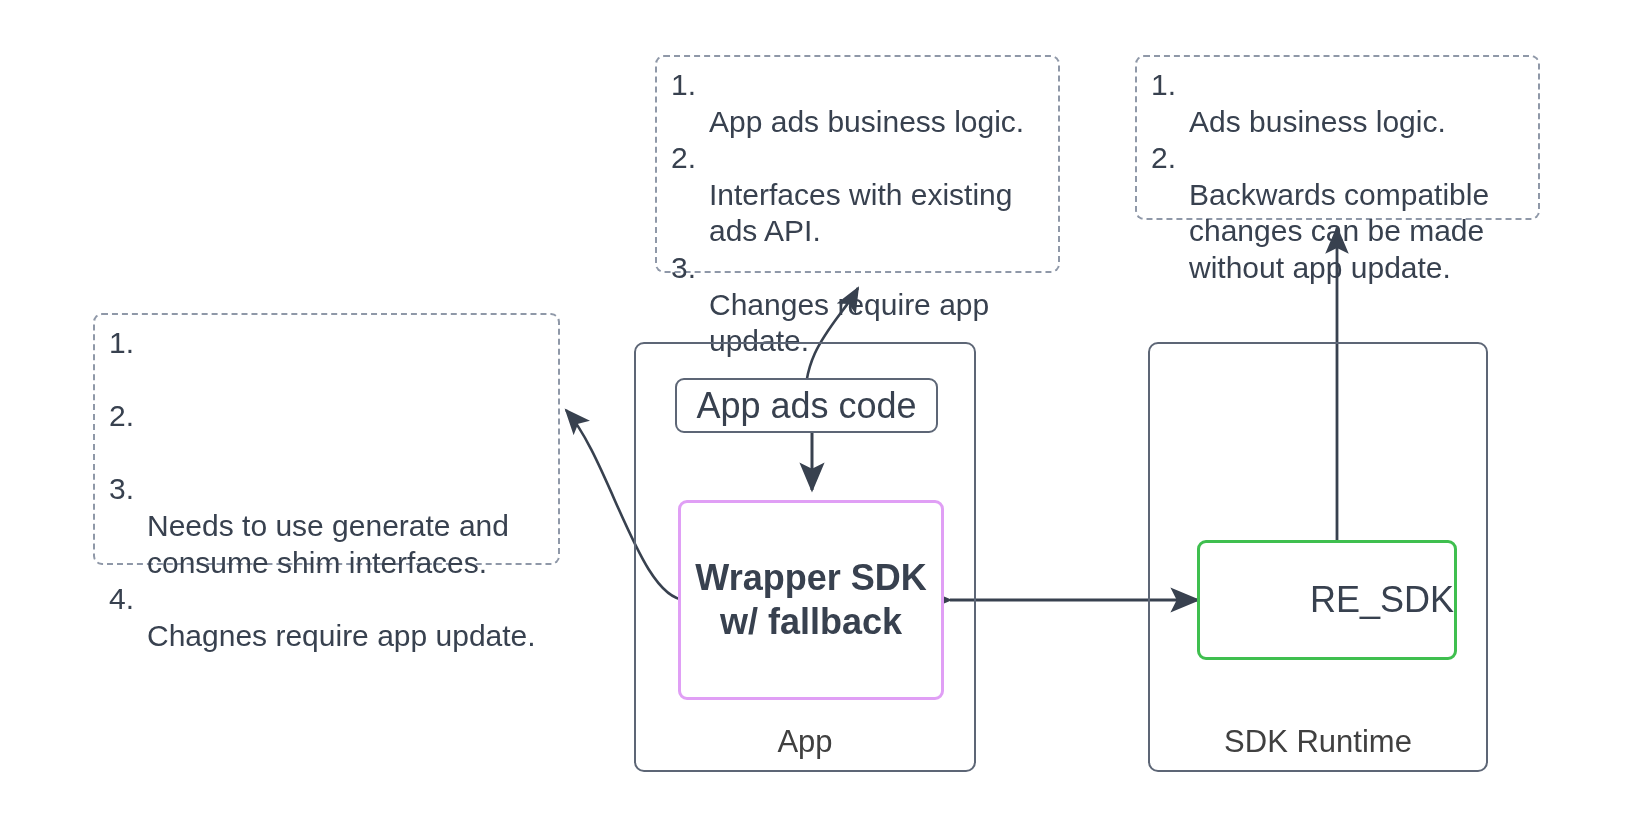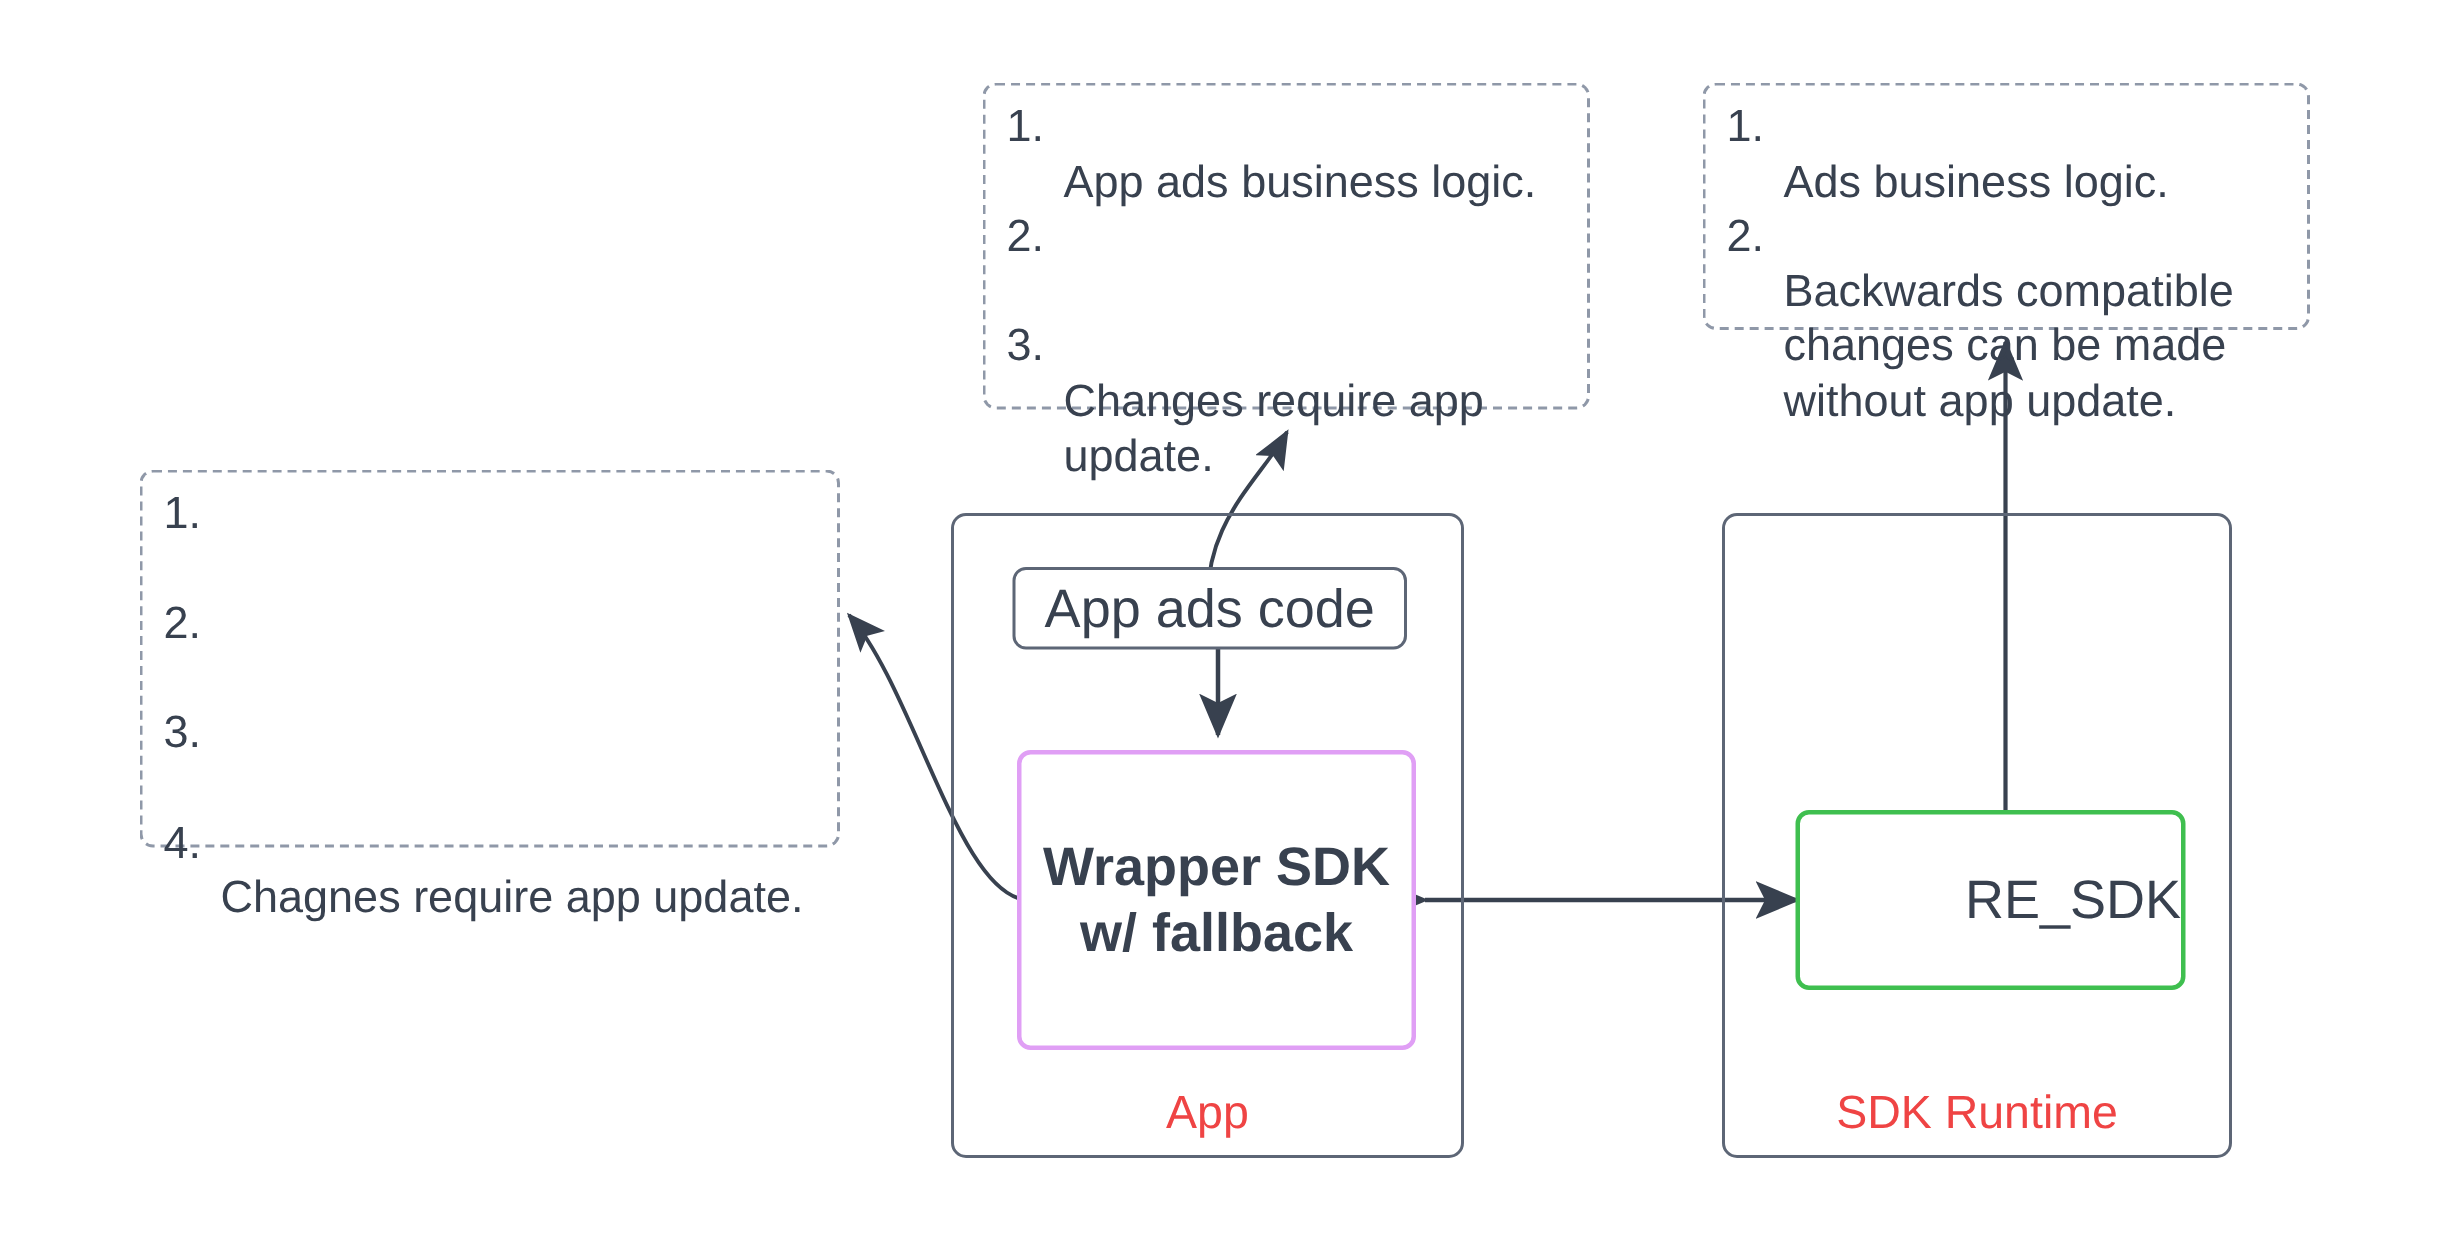--- a/index.html
+++ b/index.html
@@ -57,21 +57,21 @@
     box-sizing: border-box;
     border: 2.5px solid #5d6676;
     border-radius: 10px;
     background: transparent;
   }
   .container-label {
     position: absolute;
     width: 100%;
     text-align: center;
     font-size: 31px;
-    color: #ef4444;
+    color: #404040;
     bottom: 10px;
     left: 0;
   }
 
   
   .node {
     position: absolute;
     box-sizing: border-box;
     display: flex;
     align-items: center;
@@ -130,21 +130,22 @@
       <line x1="1337" y1="542" x2="1337" y2="228" stroke="#38414f" stroke-width="2.8" marker-end="url(#ah)"></line>
     </g>
   </svg>
 
   <div class="note" style="left:655px; top:55px; width:405px; height:218px;">
     <ol>
       <li>
         <span class="num">1.</span><span>App ads business logic.</span>
       </li>
       <li>
-        <span class="num">2.</span>
+        <span class="num">2.</span><span>Interfaces with existing
+ads API.</span>
       </li>
       <li>
         <span class="num">3.</span><span>Changes require app
 update.</span>
       </li>
     </ol>
   </div>
 
   <div class="note" style="left:1135px; top:55px; width:405px; height:165px;">
     <ol>
@@ -161,21 +162,22 @@
 
   <div class="note" style="left:93px; top:313px; width:467px; height:252px;">
     <ol>
       <li>
         <span class="num">1.</span>
       </li>
       <li>
         <span class="num">2.</span>
       </li>
       <li>
-        <span class="num">3.</span>
+        <span class="num">3.</span><span>Needs to use generate and
+consume shim interfaces.</span>
       </li>
       <li>
         <span class="num">4.</span><span>Chagnes require app update.</span>
       </li>
     </ol>
   </div>
 
   <div class="container-box" style="left:634px; top:342px; width:342px; height:430px;">
     <div class="container-label">App</div>
   </div>

